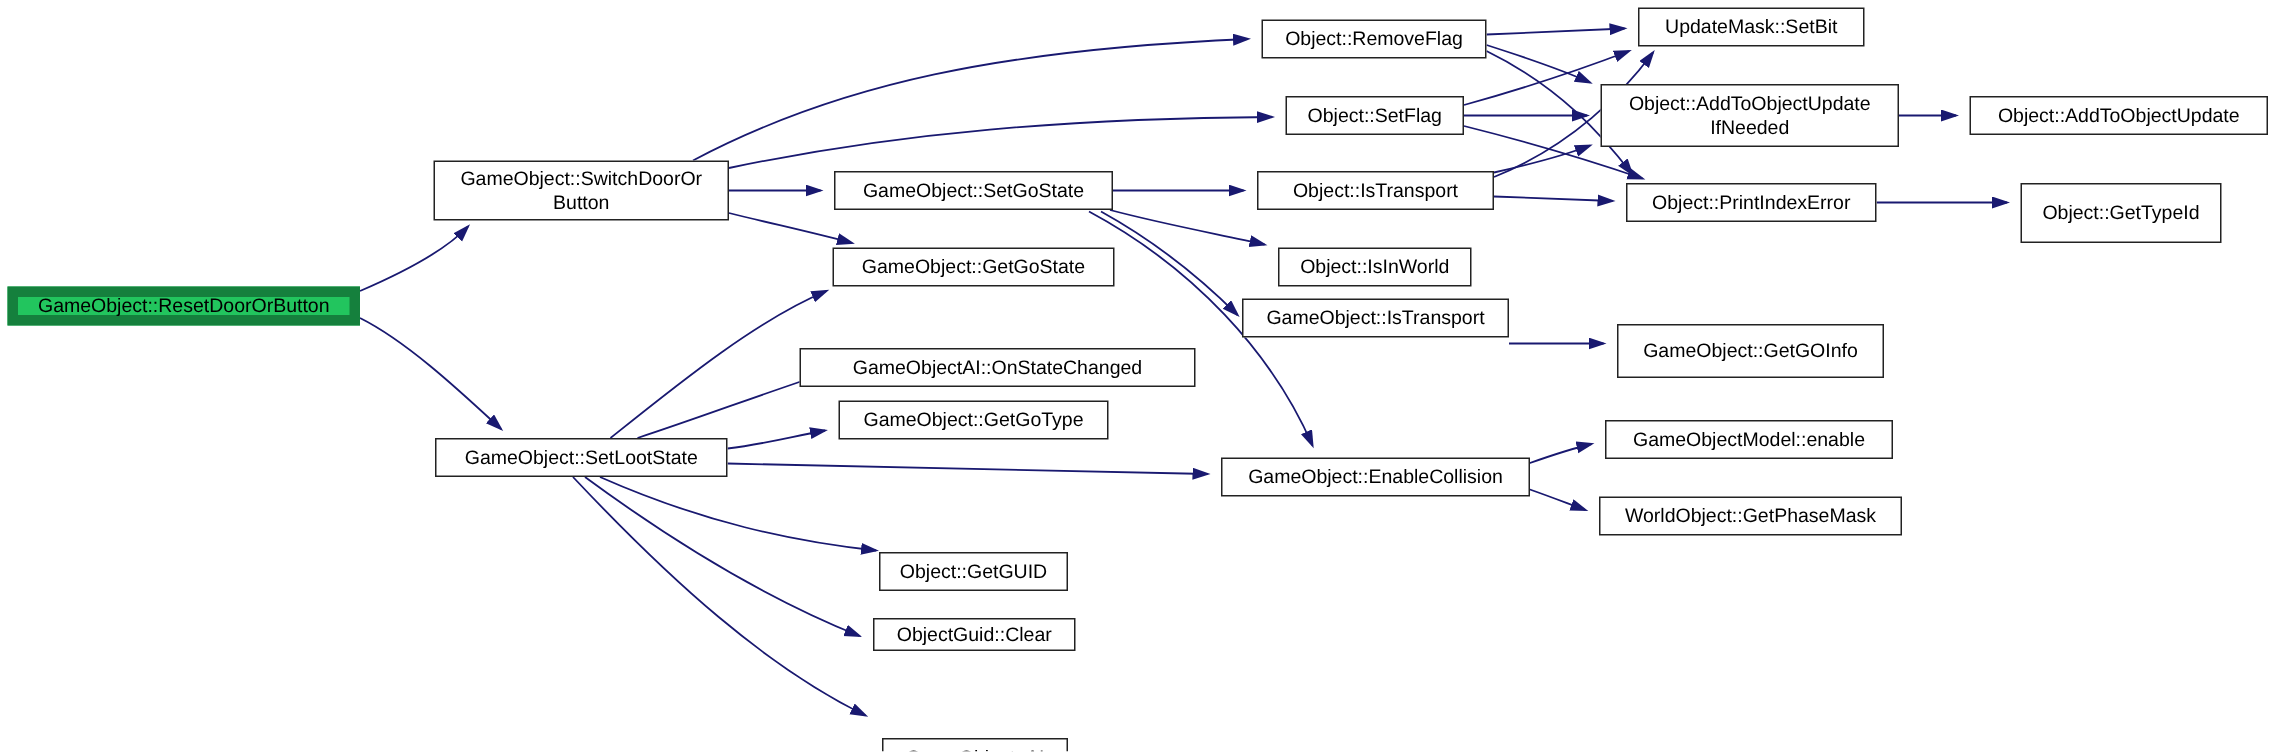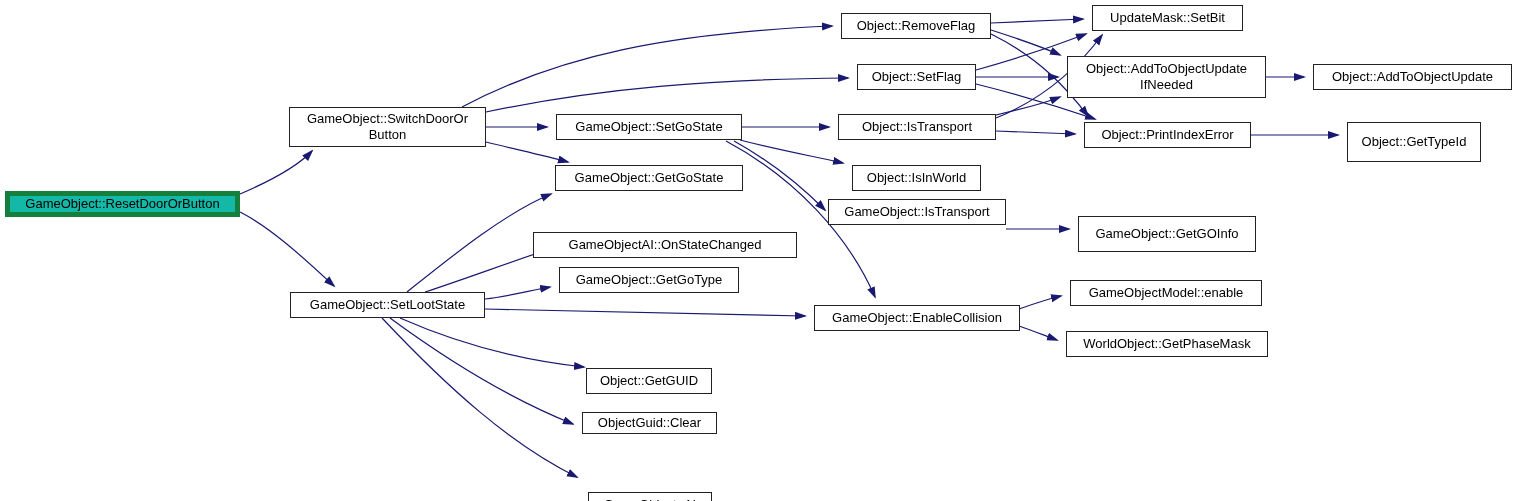--- a/index.html
+++ b/index.html
@@ -12,21 +12,21 @@
   }
   #edge-layer{position:absolute;left:0;top:0;width:1517px;height:501px;}
   .edge{stroke:#191970;stroke-width:1.2;fill:none;}
   .node{
     position:absolute;box-sizing:border-box;
     border:1px solid #222222;background:#ffffff;color:#000000;
     display:flex;align-items:center;justify-content:center;
     text-align:center;font-size:13px;line-height:1.22;
     padding:1px 3px;white-space:normal;cursor:pointer;
   }
-  .node.root{background:#14b8a6;border:5px solid #15803d;cursor:default;}
+  .node.root{background:#22c55e;border:7px solid #15803d;cursor:default;}
 </style>
 </head>
 <body>
 
 <div id="graph-canvas">
 
   <svg id="edge-layer" viewBox="0 0 1517 501" xmlns="http://www.w3.org/2000/svg">
     <defs>
       <marker id="arrow" markerUnits="userSpaceOnUse" markerWidth="13" markerHeight="10" refX="10" refY="4" orient="auto">
         <path d="M0,0 L12,4 L0,8 z" fill="#191970"></path>

